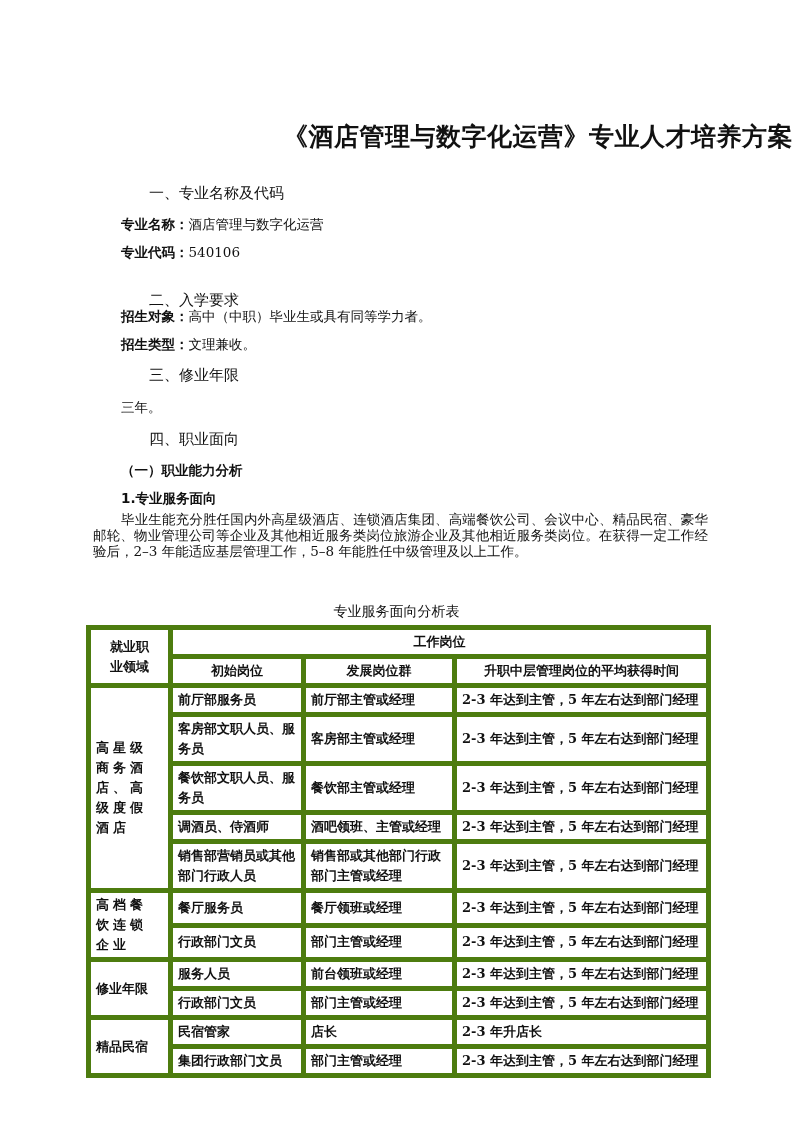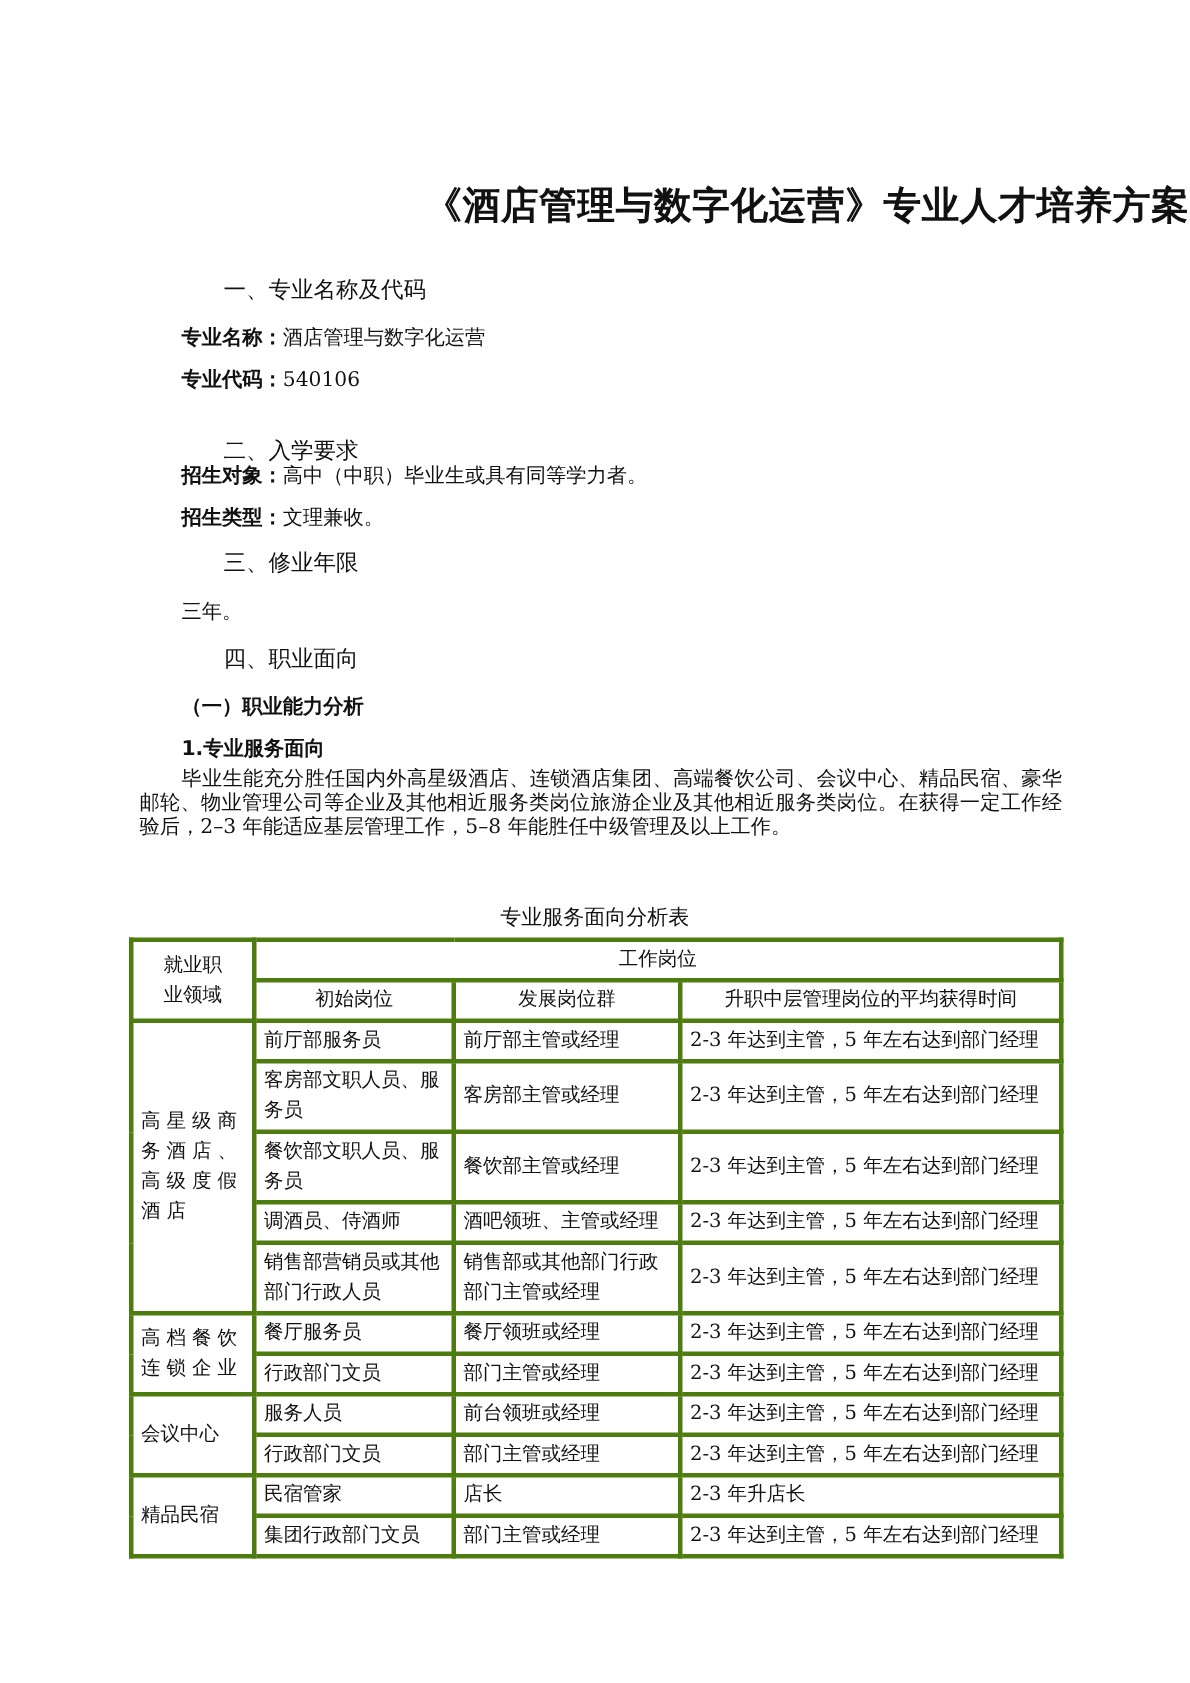--- a/index.html
+++ b/index.html
@@ -12,21 +12,21 @@
   .line { position: absolute; left: 121px; font-size: 13.5px; white-space: nowrap; }
   .line b { font-family: Liberation Sans, sans-serif; font-weight: bold; }
   .h2 { position: absolute; left: 121px; font-family: "DejaVu Sans", "Liberation Sans", sans-serif;
         font-weight: bold; font-size: 13.5px; }
   .para { position: absolute; left: 93px; width: 615px; font-size: 13.5px; line-height: 16px;
           text-indent: 28px; text-align: justify; }
   .caption { position: absolute; top: 603px; left: 0; width: 793px; text-align: center;
              font-family: "DejaVu Sans", "Liberation Sans", sans-serif; font-size: 14px; }
   table { position: absolute; top: 625px; left: 86px; width: 620px; border-collapse: collapse;
           font-size: 13px; table-layout: fixed; }
-  td, th { border: 3px solid #4d7c0f; padding: 2px 5px; font-weight: normal; line-height: 20px;
+  td, th { border: 5px solid #4d7c0f; padding: 2px 5px; font-weight: bold; line-height: 20px;
            vertical-align: middle; text-align: left; }
   th { text-align: center; }
   .domain-cell { letter-spacing: 4px; }
 </style>
 </head>
 <body>
 
 <div class="title">《酒店管理与数字化运营》专业人才培养方案</div>
 
 <div class="h1" style="top:184px">一、专业名称及代码</div>
@@ -98,21 +98,21 @@
     <td>餐厅领班或经理</td>
     <td>2-3 年达到主管，5 年左右达到部门经理</td>
   </tr>
   <tr style="height:27px">
     <td>行政部门文员</td>
     <td>部门主管或经理</td>
     <td>2-3 年达到主管，5 年左右达到部门经理</td>
   </tr>
 
   <tr style="height:27px">
-    <td rowspan="2">会议中心</td>
+    <td rowspan="2">修业年限</td>
     <td>服务人员</td>
     <td>前台领班或经理</td>
     <td>2-3 年达到主管，5 年左右达到部门经理</td>
   </tr>
   <tr style="height:27px">
     <td>行政部门文员</td>
     <td>部门主管或经理</td>
     <td>2-3 年达到主管，5 年左右达到部门经理</td>
   </tr>
 

